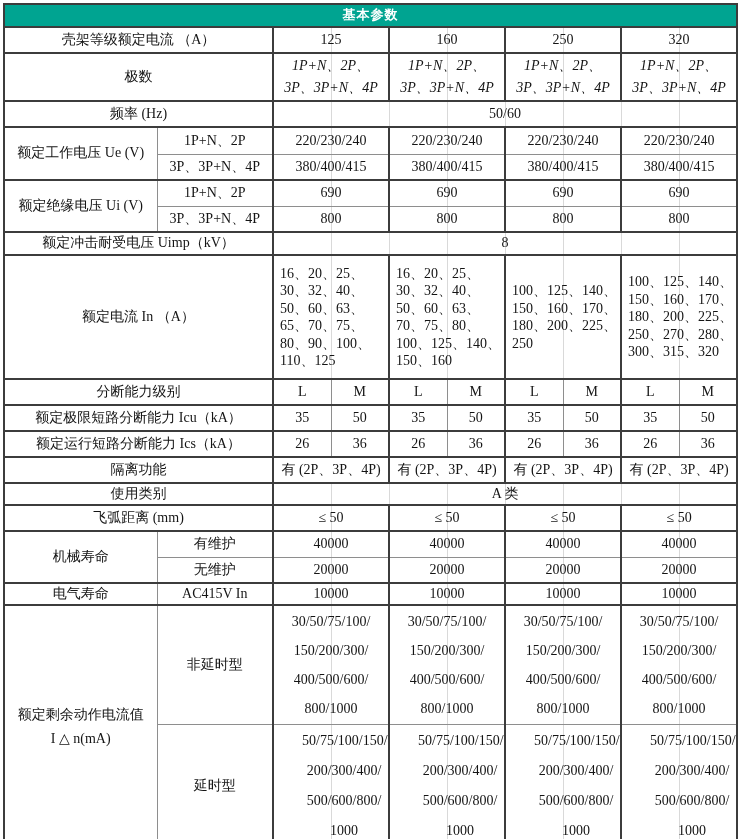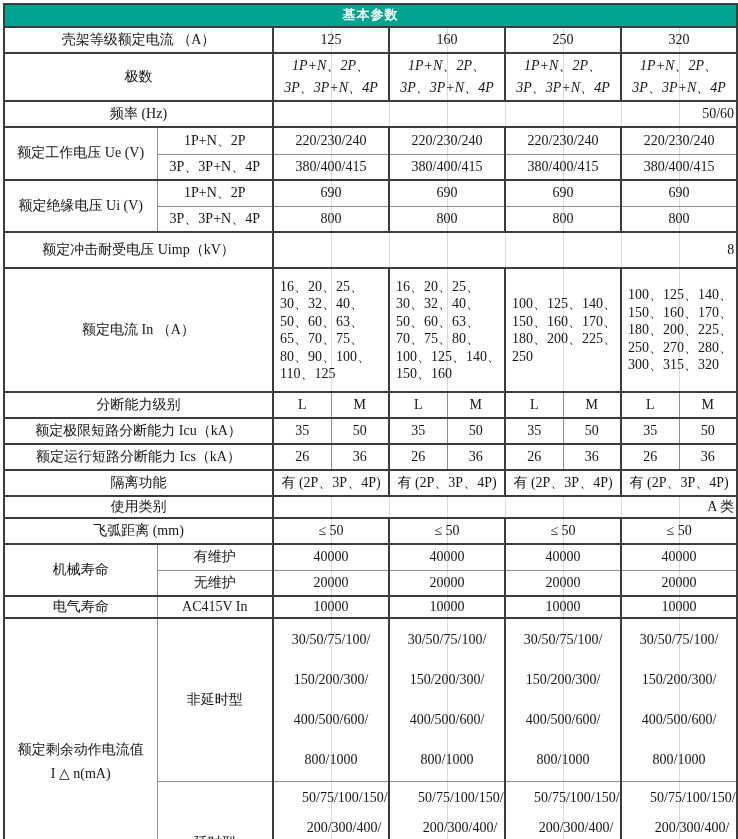--- a/index.html
+++ b/index.html
@@ -51,28 +51,27 @@
   
   td.faint {
     background-image: linear-gradient(var(--line-faint), var(--line-faint));
     background-size: 1px 100%;
     background-repeat: no-repeat;
     background-position: center top;
   }
   td.faint8 {
     background-image: repeating-linear-gradient(
       to right, transparent 0 57px, var(--line-faint) 57px 58px);
-    text-align: right;
   }
   td.in-list {
     text-align: left;
     padding-left: 6px;
     line-height: 17.5px;
   }
-  td.lh28 { line-height: 40px; }
+  td.lh28 { line-height: 29px; }
   td.lh25 { line-height: 30px; padding-left: 28px; }
   td.poles-val { line-height: 22px; font-style: italic; }
   td.res-lab { line-height: 24px; }
   .accent-bar {
     width: 731px;
     height: 4px;
     background: var(--accent);
   }
 </style>
 </head>
@@ -150,21 +149,21 @@
     <td class="gs faint" colspan="2">690</td>
   </tr>
   <tr style="height:26px">
     <td>3P、3P+N、4P</td>
     <td class="gs faint" colspan="2">800</td>
     <td class="gs faint" colspan="2">800</td>
     <td class="gs faint" colspan="2">800</td>
     <td class="gs faint" colspan="2">800</td>
   </tr>
 
-  <tr class="major" style="height:36px">
+  <tr class="major" style="height:23px">
     <td colspan="2">额定冲击耐受电压 Uimp（kV）</td>
     <td class="gs faint8" colspan="8">8</td>
   </tr>
 
   <tr class="major" style="height:124px">
     <td colspan="2">额定电流 In （A）</td>
     <td class="gs faint in-list" colspan="2">16、20、25、
 30、32、40、
 50、60、63、
 65、70、75、

